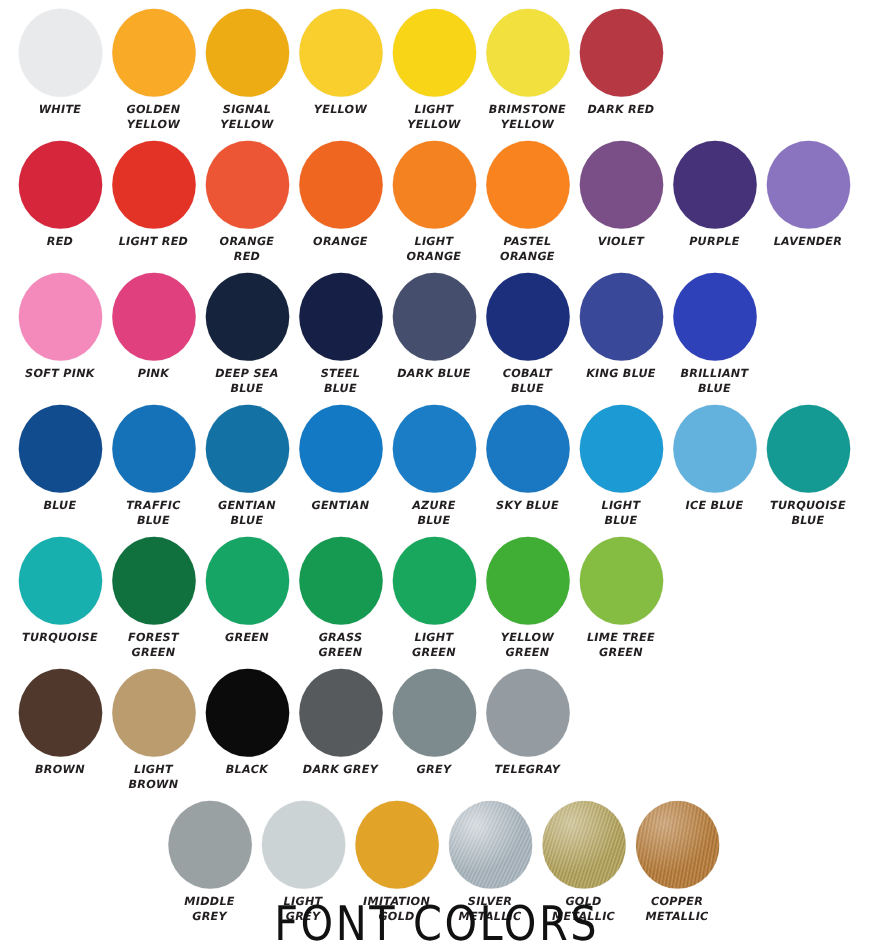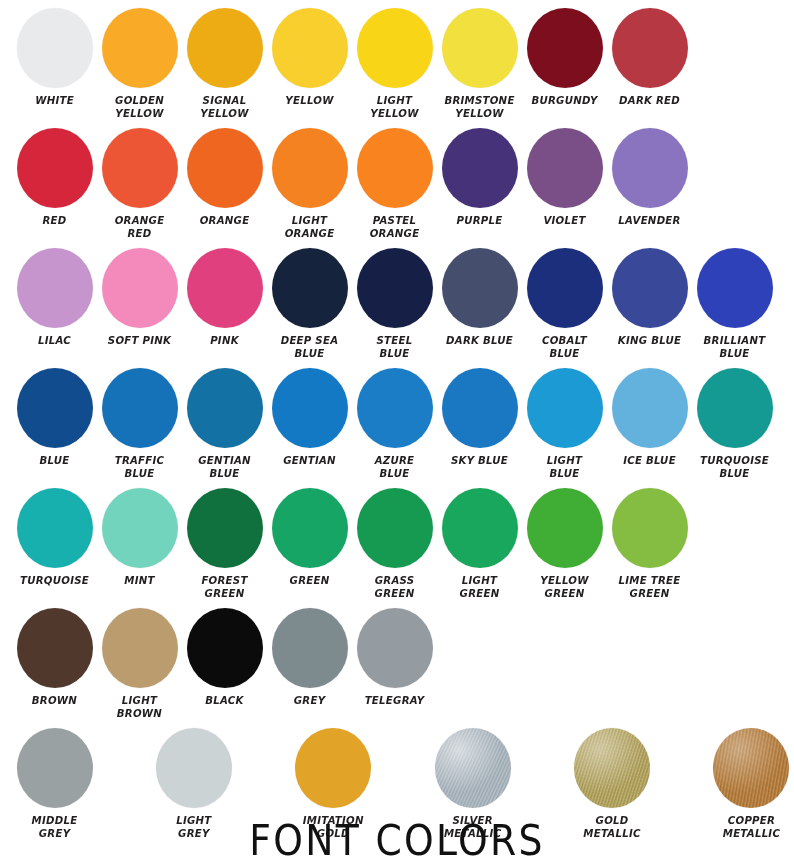--- a/index.html
+++ b/index.html
@@ -32,21 +32,21 @@
   .swatch-row {
     display: flex;
     flex-direction: row;
     justify-content: flex-start;
     align-items: flex-start;
     height: 120px;
     padding-left: 12px;
     box-sizing: border-box;
   }
   .swatch-row.centered {
-    justify-content: space-between;
+    justify-content: center;
     padding-left: 12px;
   }
 
   .swatch-cell {
     width: 85px;
     display: flex;
     flex-direction: column;
     align-items: center;
     flex: 0 0 85px;
   }
@@ -135,32 +135,32 @@
           <div class="swatch-dot" style="background-color: rgb(249, 213, 24);"></div>
           <div class="swatch-label">LIGHT
 YELLOW</div>
         </div>
         <div class="swatch-cell">
           <div class="swatch-dot" style="background-color: rgb(242, 224, 63);"></div>
           <div class="swatch-label">BRIMSTONE
 YELLOW</div>
         </div>
         <div class="swatch-cell">
-          <div class="swatch-dot" style="background-color: rgb(124, 14, 30);"></div>
-          <div class="swatch-label">BURGUNDY</div>
-        </div>
-        <div class="swatch-cell">
           <div class="swatch-dot" style="background-color: rgb(181, 56, 67);"></div>
           <div class="swatch-label">DARK RED</div>
         </div>
       </div>
       <div class="swatch-row">
         <div class="swatch-cell">
           <div class="swatch-dot" style="background-color: rgb(213, 38, 59);"></div>
           <div class="swatch-label">RED</div>
+        </div>
+        <div class="swatch-cell">
+          <div class="swatch-dot" style="background-color: rgb(227, 50, 38);"></div>
+          <div class="swatch-label">LIGHT RED</div>
         </div>
         <div class="swatch-cell">
           <div class="swatch-dot" style="background-color: rgb(237, 86, 52);"></div>
           <div class="swatch-label">ORANGE
 RED</div>
         </div>
         <div class="swatch-cell">
           <div class="swatch-dot" style="background-color: rgb(239, 102, 32);"></div>
           <div class="swatch-label">ORANGE</div>
         </div>
@@ -168,38 +168,34 @@
           <div class="swatch-dot" style="background-color: rgb(245, 130, 32);"></div>
           <div class="swatch-label">LIGHT
 ORANGE</div>
         </div>
         <div class="swatch-cell">
           <div class="swatch-dot" style="background-color: rgb(248, 131, 31);"></div>
           <div class="swatch-label">PASTEL
 ORANGE</div>
         </div>
         <div class="swatch-cell">
+          <div class="swatch-dot" style="background-color: rgb(122, 78, 134);"></div>
+          <div class="swatch-label">VIOLET</div>
+        </div>
+        <div class="swatch-cell">
           <div class="swatch-dot" style="background-color: rgb(69, 50, 121);"></div>
           <div class="swatch-label">PURPLE</div>
         </div>
         <div class="swatch-cell">
-          <div class="swatch-dot" style="background-color: rgb(122, 78, 134);"></div>
-          <div class="swatch-label">VIOLET</div>
-        </div>
-        <div class="swatch-cell">
           <div class="swatch-dot" style="background-color: rgb(138, 116, 191);"></div>
           <div class="swatch-label">LAVENDER</div>
         </div>
       </div>
       <div class="swatch-row">
         <div class="swatch-cell">
-          <div class="swatch-dot" style="background-color: rgb(199, 149, 205);"></div>
-          <div class="swatch-label">LILAC</div>
-        </div>
-        <div class="swatch-cell">
           <div class="swatch-dot" style="background-color: rgb(244, 137, 188);"></div>
           <div class="swatch-label">SOFT PINK</div>
         </div>
         <div class="swatch-cell">
           <div class="swatch-dot" style="background-color: rgb(224, 64, 126);"></div>
           <div class="swatch-label">PINK</div>
         </div>
         <div class="swatch-cell">
           <div class="swatch-dot" style="background-color: rgb(21, 36, 60);"></div>
           <div class="swatch-label">DEEP SEA
@@ -271,24 +267,20 @@
           <div class="swatch-label">TURQUOISE
 BLUE</div>
         </div>
       </div>
       <div class="swatch-row">
         <div class="swatch-cell">
           <div class="swatch-dot" style="background-color: rgb(24, 176, 174);"></div>
           <div class="swatch-label">TURQUOISE</div>
         </div>
         <div class="swatch-cell">
-          <div class="swatch-dot" style="background-color: rgb(115, 212, 189);"></div>
-          <div class="swatch-label">MINT</div>
-        </div>
-        <div class="swatch-cell">
           <div class="swatch-dot" style="background-color: rgb(16, 113, 63);"></div>
           <div class="swatch-label">FOREST
 GREEN</div>
         </div>
         <div class="swatch-cell">
           <div class="swatch-dot" style="background-color: rgb(22, 165, 101);"></div>
           <div class="swatch-label">GREEN</div>
         </div>
         <div class="swatch-cell">
           <div class="swatch-dot" style="background-color: rgb(22, 154, 81);"></div>
@@ -317,20 +309,24 @@
           <div class="swatch-label">BROWN</div>
         </div>
         <div class="swatch-cell">
           <div class="swatch-dot" style="background-color: rgb(187, 156, 110);"></div>
           <div class="swatch-label">LIGHT
 BROWN</div>
         </div>
         <div class="swatch-cell">
           <div class="swatch-dot" style="background-color: rgb(11, 11, 11);"></div>
           <div class="swatch-label">BLACK</div>
+        </div>
+        <div class="swatch-cell">
+          <div class="swatch-dot" style="background-color: rgb(87, 90, 92);"></div>
+          <div class="swatch-label">DARK GREY</div>
         </div>
         <div class="swatch-cell">
           <div class="swatch-dot" style="background-color: rgb(125, 138, 142);"></div>
           <div class="swatch-label">GREY</div>
         </div>
         <div class="swatch-cell">
           <div class="swatch-dot" style="background-color: rgb(148, 155, 161);"></div>
           <div class="swatch-label">TELEGRAY</div>
         </div>
       </div>

